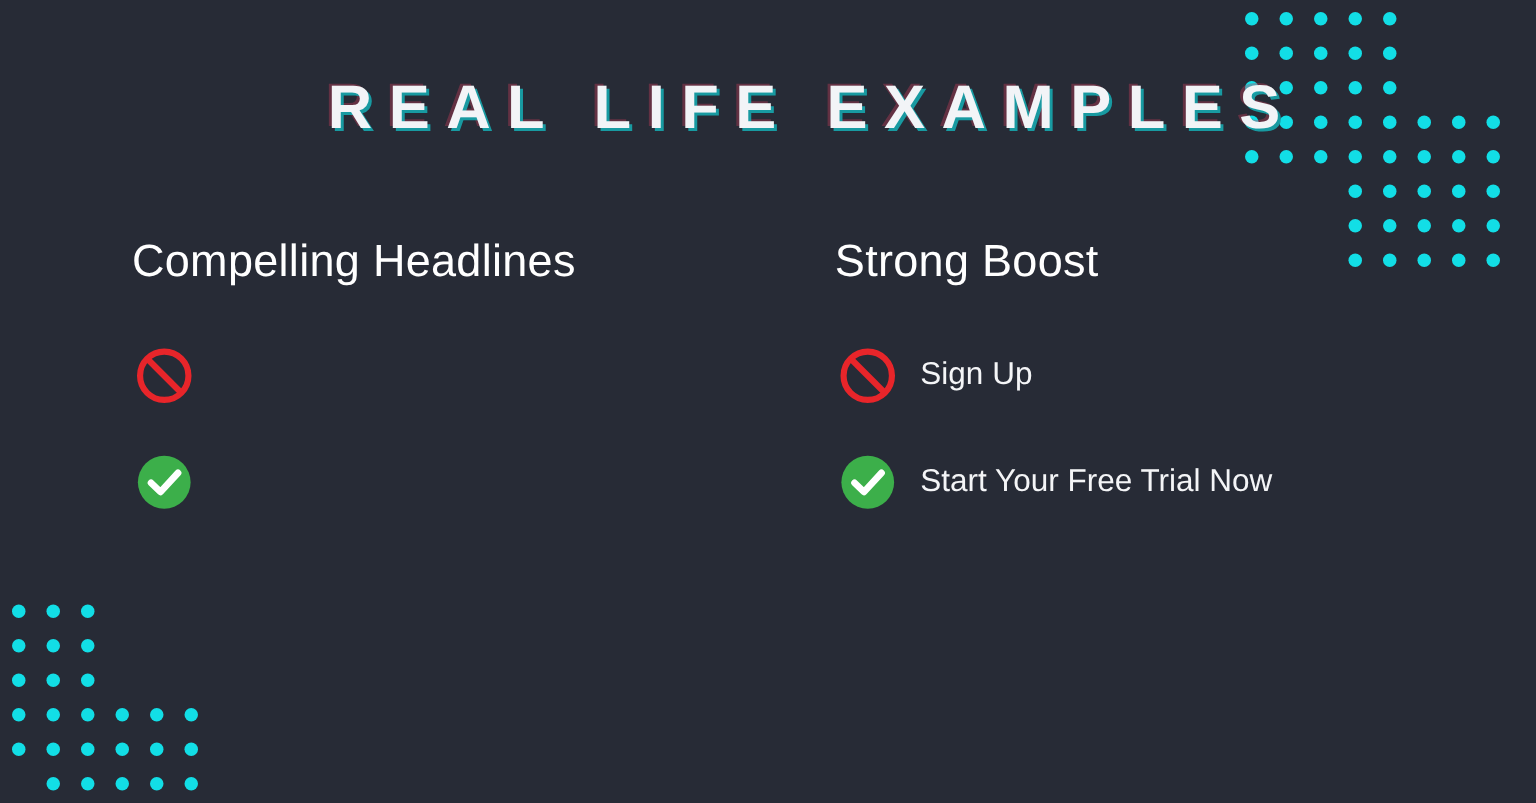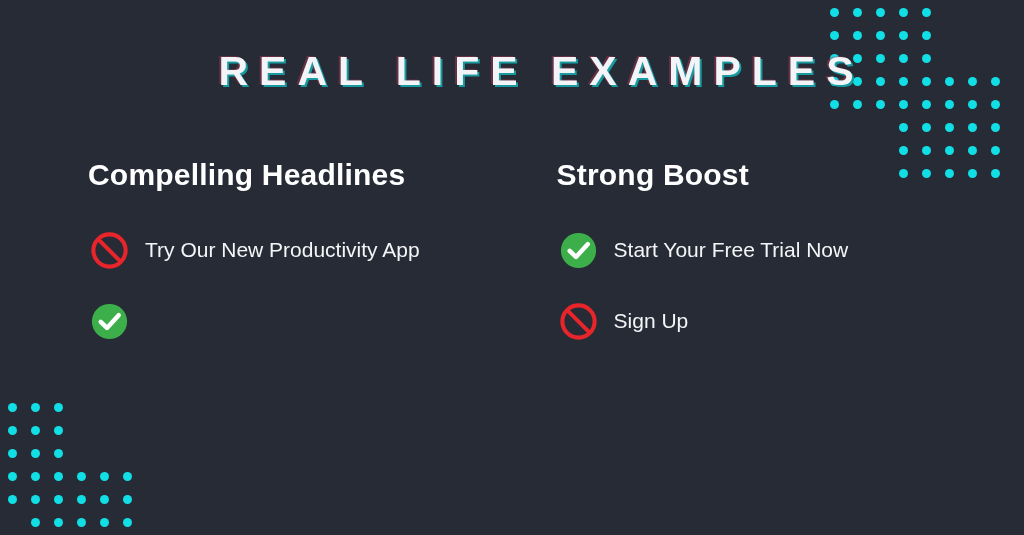--- a/index.html
+++ b/index.html
@@ -64,21 +64,21 @@
     display: flex;
     box-sizing: border-box;
     padding: 0 60px 0 88px;
   }
   .column { box-sizing: border-box; }
   .column.left { width: 500px; padding-right: 20px; }
   .column.right { width: 436px; }
 
   .col-heading {
     font-size: 30px;
-    font-weight: 700;
+    font-weight: 400;
     color: #ffffff;
     letter-spacing: 0.2px;
     margin: 0 0 38px 0;
     line-height: 1.1;
   }
 
   .item {
     display: flex;
     align-items: flex-start;
     margin-bottom: 28px;
@@ -184,54 +184,53 @@
     <div class="column left">
       <h2 class="col-heading">Compelling Headlines</h2>
 
       <div class="item">
         <span class="item-icon">
           <svg viewBox="0 0 44 44">
             <circle cx="22" cy="22" r="16.5" fill="none" stroke="#e8252a" stroke-width="4.2"></circle>
             <line x1="10.6" y1="10.6" x2="33.4" y2="33.4" stroke="#e8252a" stroke-width="4.2" stroke-linecap="butt"></line>
           </svg>
         </span>
-        <span class="item-label">Try Our New Productivity App</span>
       </div>
 
       <div class="item">
         <span class="item-icon">
           <svg viewBox="0 0 44 44">
             <circle cx="22" cy="22" r="18" fill="#3caf4a"></circle>
             <path d="M13 22.4 L19.4 28.6 L31.4 15.6" fill="none" stroke="#ffffff" stroke-width="4.6" stroke-linecap="round" stroke-linejoin="round"></path>
           </svg>
         </span>
       </div>
     </div>
 
     <div class="column right">
       <h2 class="col-heading">Strong Boost</h2>
 
       <div class="item">
         <span class="item-icon">
           <svg viewBox="0 0 44 44">
+            <circle cx="22" cy="22" r="16.5" fill="none" stroke="#e8252a" stroke-width="4.2"></circle>
+            <line x1="10.6" y1="10.6" x2="33.4" y2="33.4" stroke="#e8252a" stroke-width="4.2" stroke-linecap="butt"></line>
+          </svg>
+        </span>
+        <span class="item-label">Sign Up</span>
+      </div>
+
+      <div class="item">
+        <span class="item-icon">
+          <svg viewBox="0 0 44 44">
             <circle cx="22" cy="22" r="18" fill="#3caf4a"></circle>
             <path d="M13 22.4 L19.4 28.6 L31.4 15.6" fill="none" stroke="#ffffff" stroke-width="4.6" stroke-linecap="round" stroke-linejoin="round"></path>
           </svg>
         </span>
         <span class="item-label">Start Your Free Trial Now</span>
-      </div>
-
-      <div class="item">
-        <span class="item-icon">
-          <svg viewBox="0 0 44 44">
-            <circle cx="22" cy="22" r="16.5" fill="none" stroke="#e8252a" stroke-width="4.2"></circle>
-            <line x1="10.6" y1="10.6" x2="33.4" y2="33.4" stroke="#e8252a" stroke-width="4.2" stroke-linecap="butt"></line>
-          </svg>
-        </span>
-        <span class="item-label">Sign Up</span>
       </div>
     </div>
 
   </div>
 
 
   <div class="dots" id="dots-bottom-left">
       <span class="dot" style="left: 0px; top: 0px; background: rgb(18, 222, 230); width: 9px; height: 9px;"></span>
       <span class="dot" style="left: 23px; top: 0px; background: rgb(18, 222, 230); width: 9px; height: 9px;"></span>
       <span class="dot" style="left: 46px; top: 0px; background: rgb(18, 222, 230); width: 9px; height: 9px;"></span>

